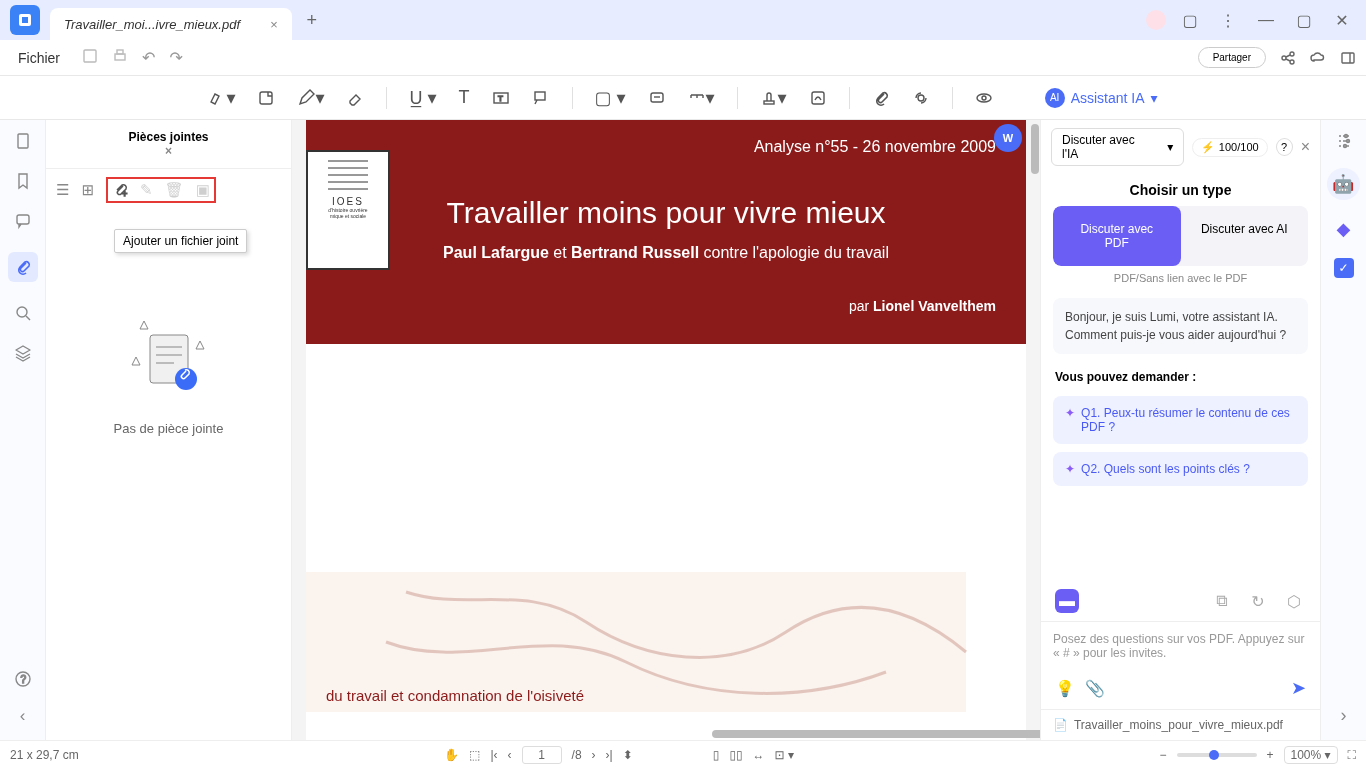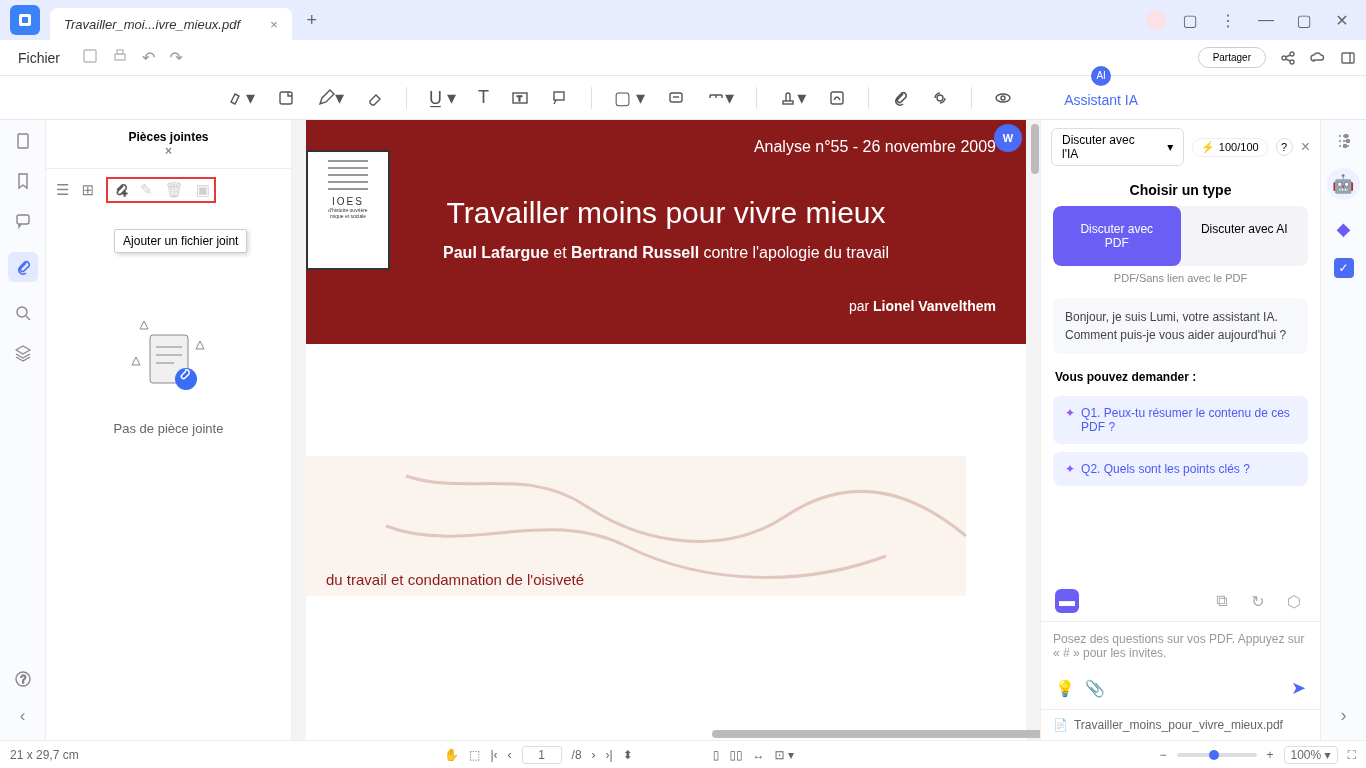--- a/index.html
+++ b/index.html
@@ -24,21 +24,21 @@
 .menu-item.active { color: #4a6cf7; border-bottom: 2px solid #4a6cf7; padding-bottom: 4px; }
 .menu-ai { margin-left: 20px; color: #888; }
 .share-btn { margin-left: auto; border: 1px solid #ccc; border-radius: 14px; padding: 4px 14px; font-size: 10px; cursor: pointer; background: #fff; }
 .menu-right-icons { display: flex; gap: 14px; margin-left: 14px; }
 .menu-right-icons span { color: #666; cursor: pointer; }
 
 
 .toolbar { height: 44px; background: #fff; display: flex; align-items: center; justify-content: center; gap: 22px; border-bottom: 1px solid #e8e8e8; }
 .tool-icon { color: #555; cursor: pointer; font-size: 18px; display: inline-flex; align-items: center; }
 .tool-sep { width: 1px; height: 22px; background: #e0e0e0; }
-.ai-btn { display: flex; align-items: center; gap: 6px; color: #4a6cf7; font-size: 14px; cursor: pointer; margin-left: 30px; flex-direction: column; }
+.ai-btn { display: flex; align-items: center; gap: 6px; color: #4a6cf7; font-size: 14px; cursor: pointer; margin-left: 30px; }
 .ai-badge { background: #4a6cf7; color: #fff; border-radius: 50%; width: 20px; height: 20px; display: inline-flex; align-items: center; justify-content: center; font-size: 10px; }
 
 
 .main { display: flex; height: calc(768px - 40px - 36px - 44px - 28px); }
 .left-rail { width: 46px; background: #fafbff; display: flex; flex-direction: column; align-items: center; padding-top: 12px; gap: 22px; border-right: 1px solid #eee; }
 .rail-icon { color: #888; cursor: pointer; font-size: 17px; }
 .rail-icon.active { background: #e3e9ff; border-radius: 6px; padding: 6px; color: #4a6cf7; }
 .rail-bottom { margin-top: auto; margin-bottom: 14px; display: flex; flex-direction: column; gap: 18px; align-items: center; }
 
 
@@ -54,21 +54,21 @@
 .empty-text { margin-top: 20px; font-size: 13px; color: #666; }
 
 
 .pdf-view { flex: 1; background: #f4f4f4; overflow: hidden; position: relative; }
 .pdf-page { background: #fff; margin: 0 auto; width: 720px; height: 100%; position: relative; }
 .pdf-header { background: #8b1a1a; color: #fff; padding: 18px 30px 30px; }
 .pdf-analysis { text-align: right; font-size: 16px; }
 .pdf-title { text-align: center; font-size: 30px; margin-top: 40px; font-weight: 300; }
 .pdf-subtitle { text-align: center; font-size: 16px; margin-top: 14px; }
 .pdf-author { text-align: right; font-size: 14px; margin-top: 36px; }
-.pdf-body { padding: 40px 30px; position: relative; height: 252px; }
+.pdf-body { padding: 40px 30px; position: relative; height: 368px; }
 .pdf-section-title { color: #8b1a1a; font-size: 15px; position: absolute; bottom: 8px; left: 20px; }
 .word-badge { position: absolute; right: 4px; top: 4px; width: 28px; height: 28px; background: #4a6cf7; border-radius: 50%; display: flex; align-items: center; justify-content: center; color: #fff; font-size: 11px; font-weight: bold; cursor: pointer; }
 .pdf-scrollbar { position: absolute; right: 0; top: 0; width: 10px; height: 100%; }
 .pdf-thumb { background: #bbb; width: 8px; height: 50px; border-radius: 4px; margin: 4px auto; }
 .pdf-hscroll { position: absolute; bottom: 0; left: 300px; right: 320px; height: 12px; }
 .pdf-hthumb { background: #bbb; height: 8px; width: 520px; border-radius: 4px; margin: 2px 0 0 120px; }
 
 
 .ai-panel { width: 280px; background: #fff; border-left: 1px solid #eee; display: flex; flex-direction: column; position: relative; }
 .ai-header { display: flex; align-items: center; gap: 8px; padding: 8px 10px; }

